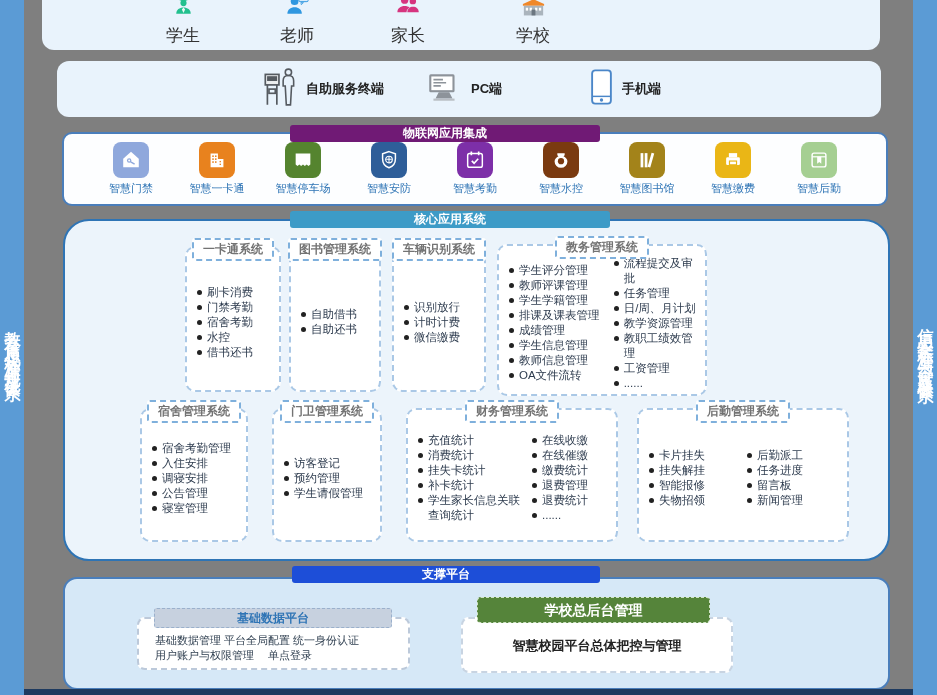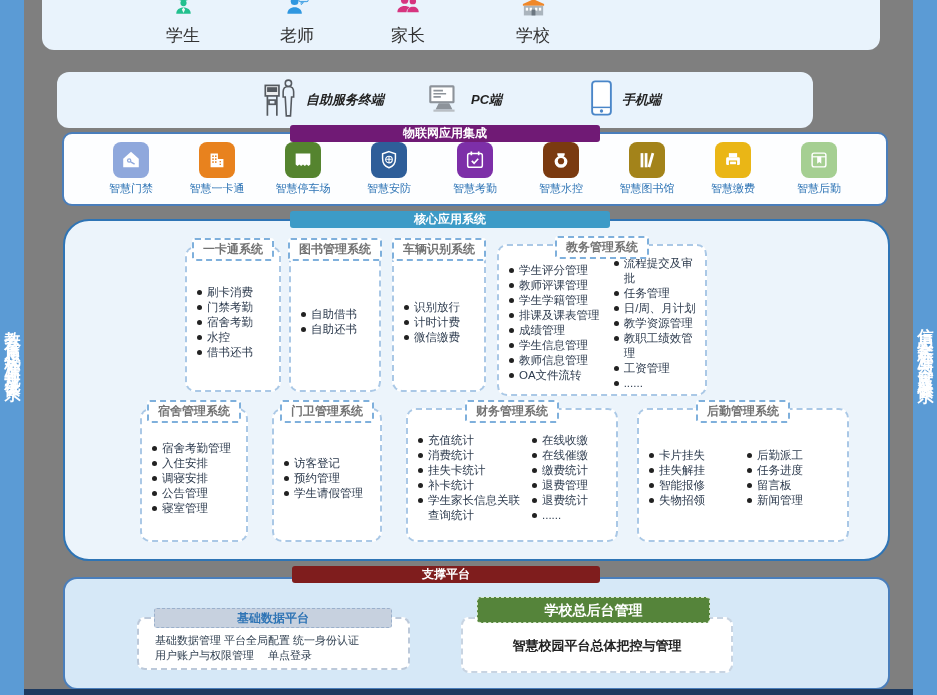--- a/index.html
+++ b/index.html
@@ -7,34 +7,34 @@
          font-family:"Liberation Sans",sans-serif;overflow:hidden;}
   
   .side{position:absolute;top:0;height:695px;width:24px;background:#5b9bd5;
         display:flex;align-items:center;justify-content:center;}
   .side-l{left:0;} .side-r{right:0;}
   .vtext{writing-mode:vertical-rl;text-orientation:upright;color:#fff;
          font-size:16px;letter-spacing:5px;font-weight:bold;white-space:nowrap;}
   
   .panel{position:absolute;border-radius:12px;background:#e9f3fc;}
   .box-users{left:42px;top:-12px;width:838px;height:62px;}
-  .box-terms{left:57px;top:72px;width:756px;height:56px;font-style:italic;}
+  .box-terms{left:57px;top:61px;width:824px;height:56px;}
   .box-iot{left:62px;top:132px;width:822px;height:70px;background:#fdfeff;
            border:2px solid #4a7ebb;border-radius:10px;}
   .box-core{left:63px;top:219px;width:823px;height:338px;background:#ecf4fb;
             border:2px solid #2e74b5;border-radius:26px;}
   .box-support{left:63px;top:577px;width:823px;height:109px;background:#d6e8f7;
                border:2px solid #4a7ebb;border-radius:14px;}
   .bottom-strip{position:absolute;left:24px;top:689px;width:889px;height:6px;background:#1e3a5f;}
   
   .banner{position:absolute;height:17px;line-height:17px;text-align:center;color:#fff;
           font-size:12px;font-weight:bold;border-radius:3px;z-index:5;}
   .banner-iot{left:290px;top:125px;width:310px;background:#701a75;}
   .banner-core{left:290px;top:211px;width:320px;background:#3d9bc7;}
-  .banner-sup{left:292px;top:566px;width:308px;background:#7f1d1d;}
+  .banner-sup{left:292px;top:566px;width:308px;background:#1d4ed8;}
   
   .user-item{position:absolute;top:4px;width:64px;display:flex;flex-direction:column;
              align-items:center;gap:1px;}
   .user-item .lbl{font-size:17px;color:#333;}
   
   .term-item{position:absolute;display:flex;align-items:center;gap:8px;height:56px;top:0;}
   .term-item .lbl{font-size:13px;font-weight:bold;color:#222;}
   
   .iot-row{position:absolute;left:30px;right:30px;top:8px;display:flex;justify-content:space-between;}
   .iot-item{display:flex;flex-direction:column;align-items:center;width:74px;}

